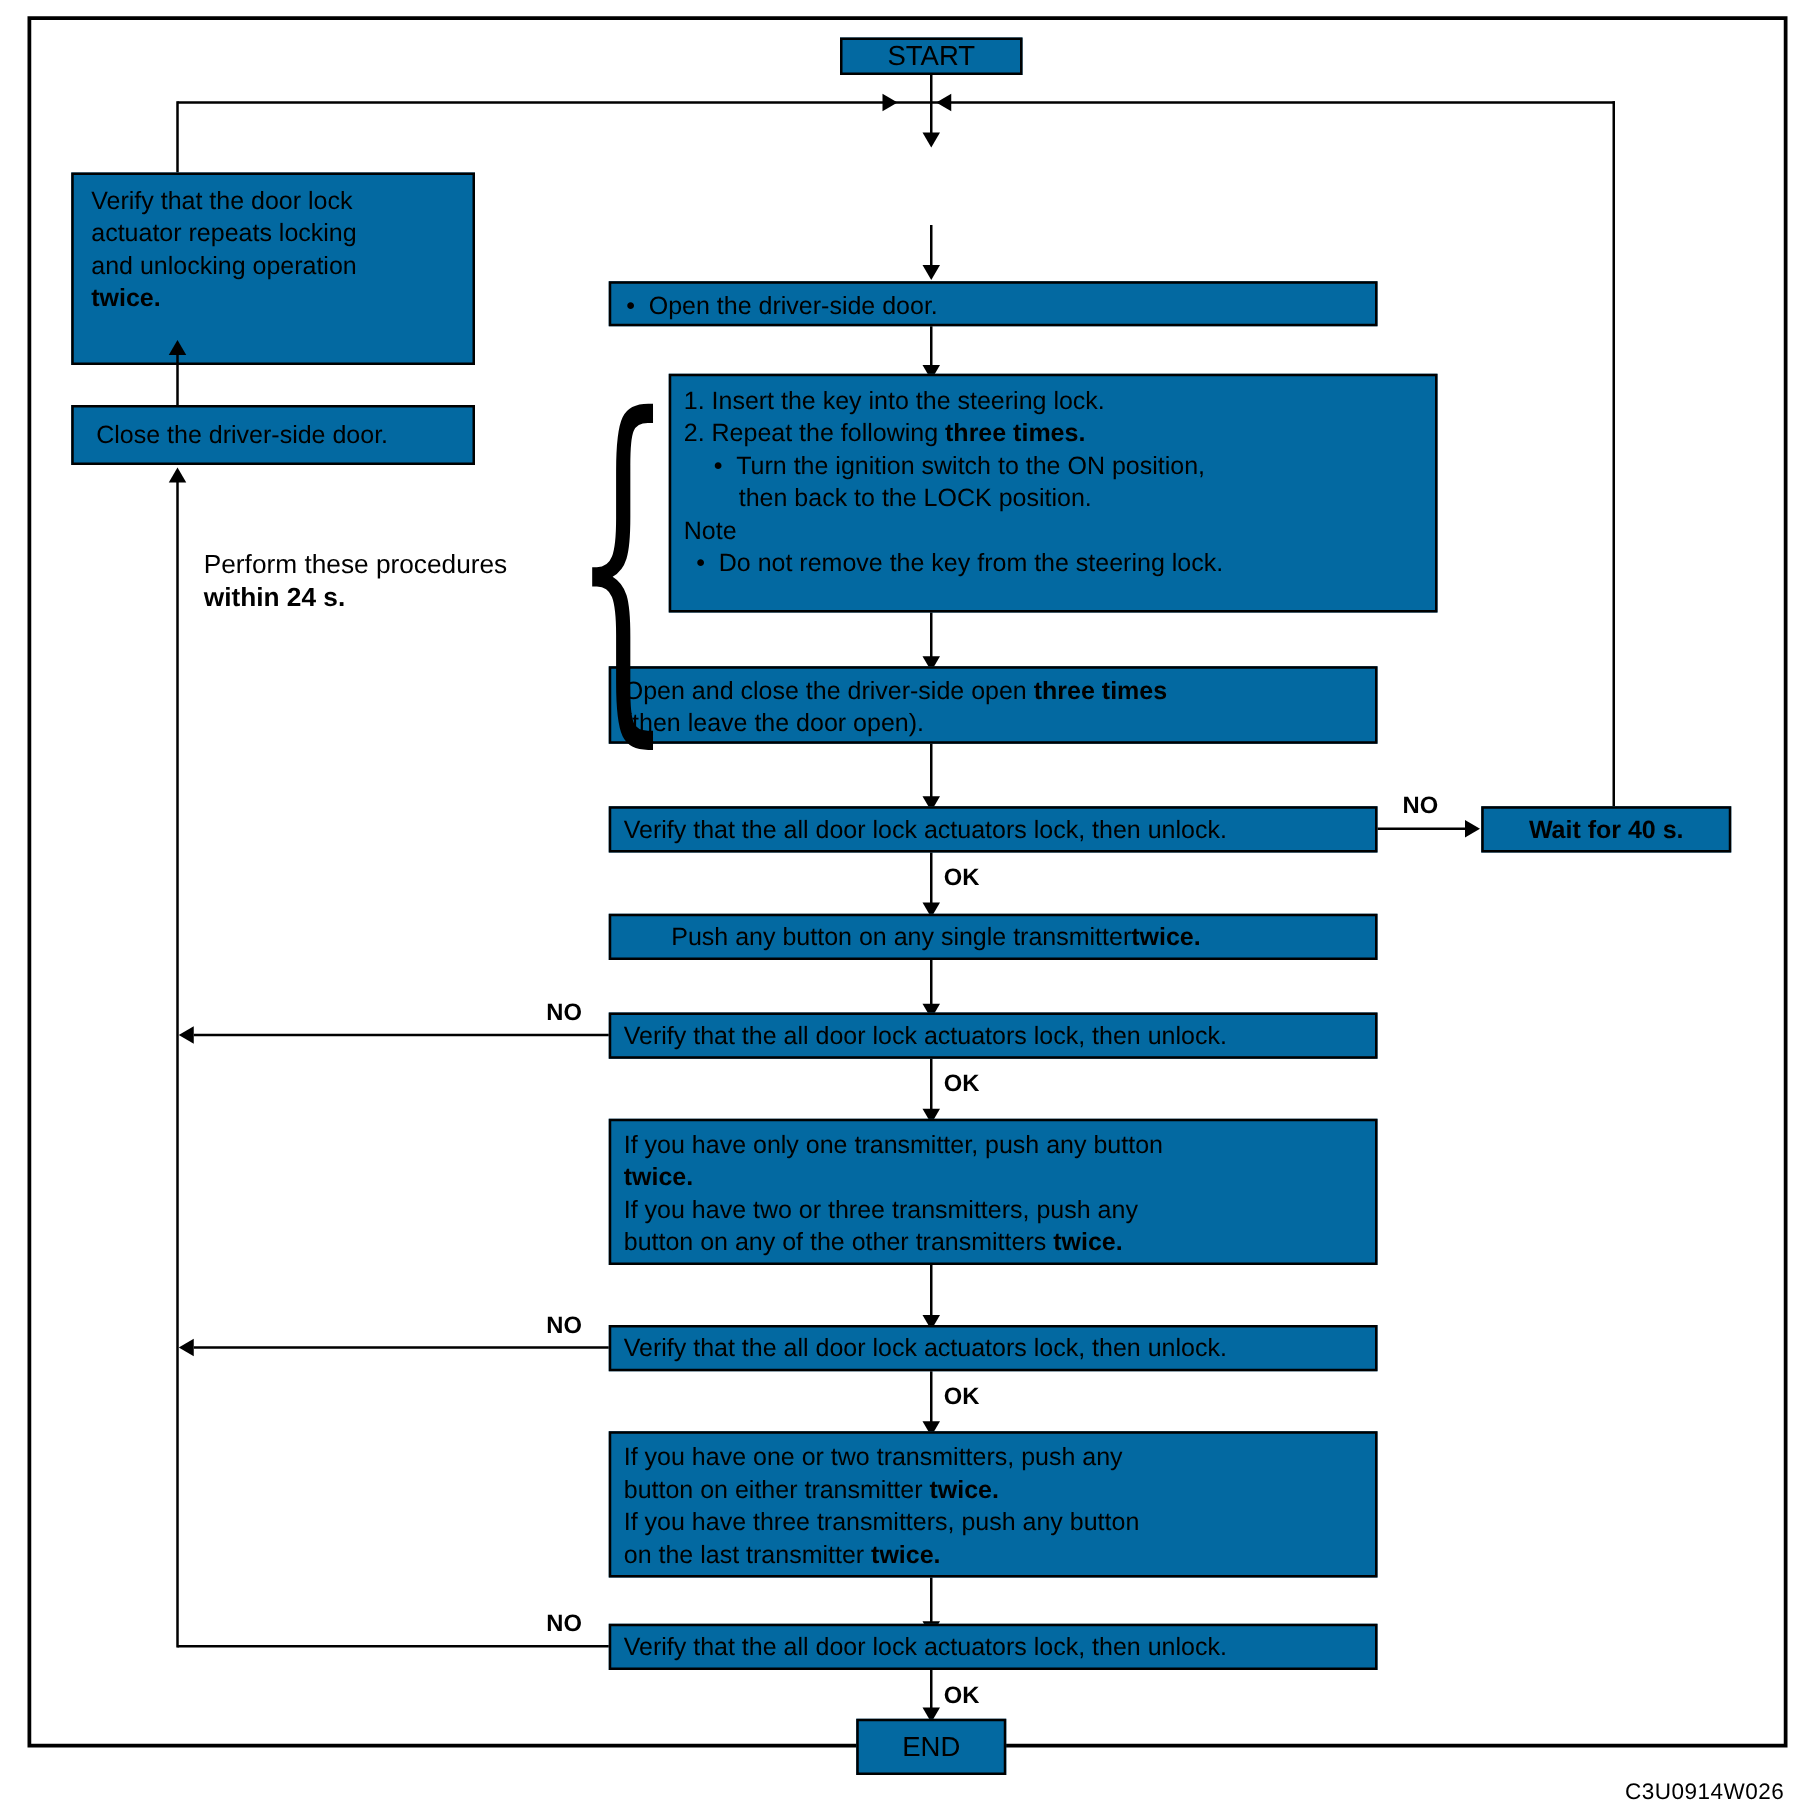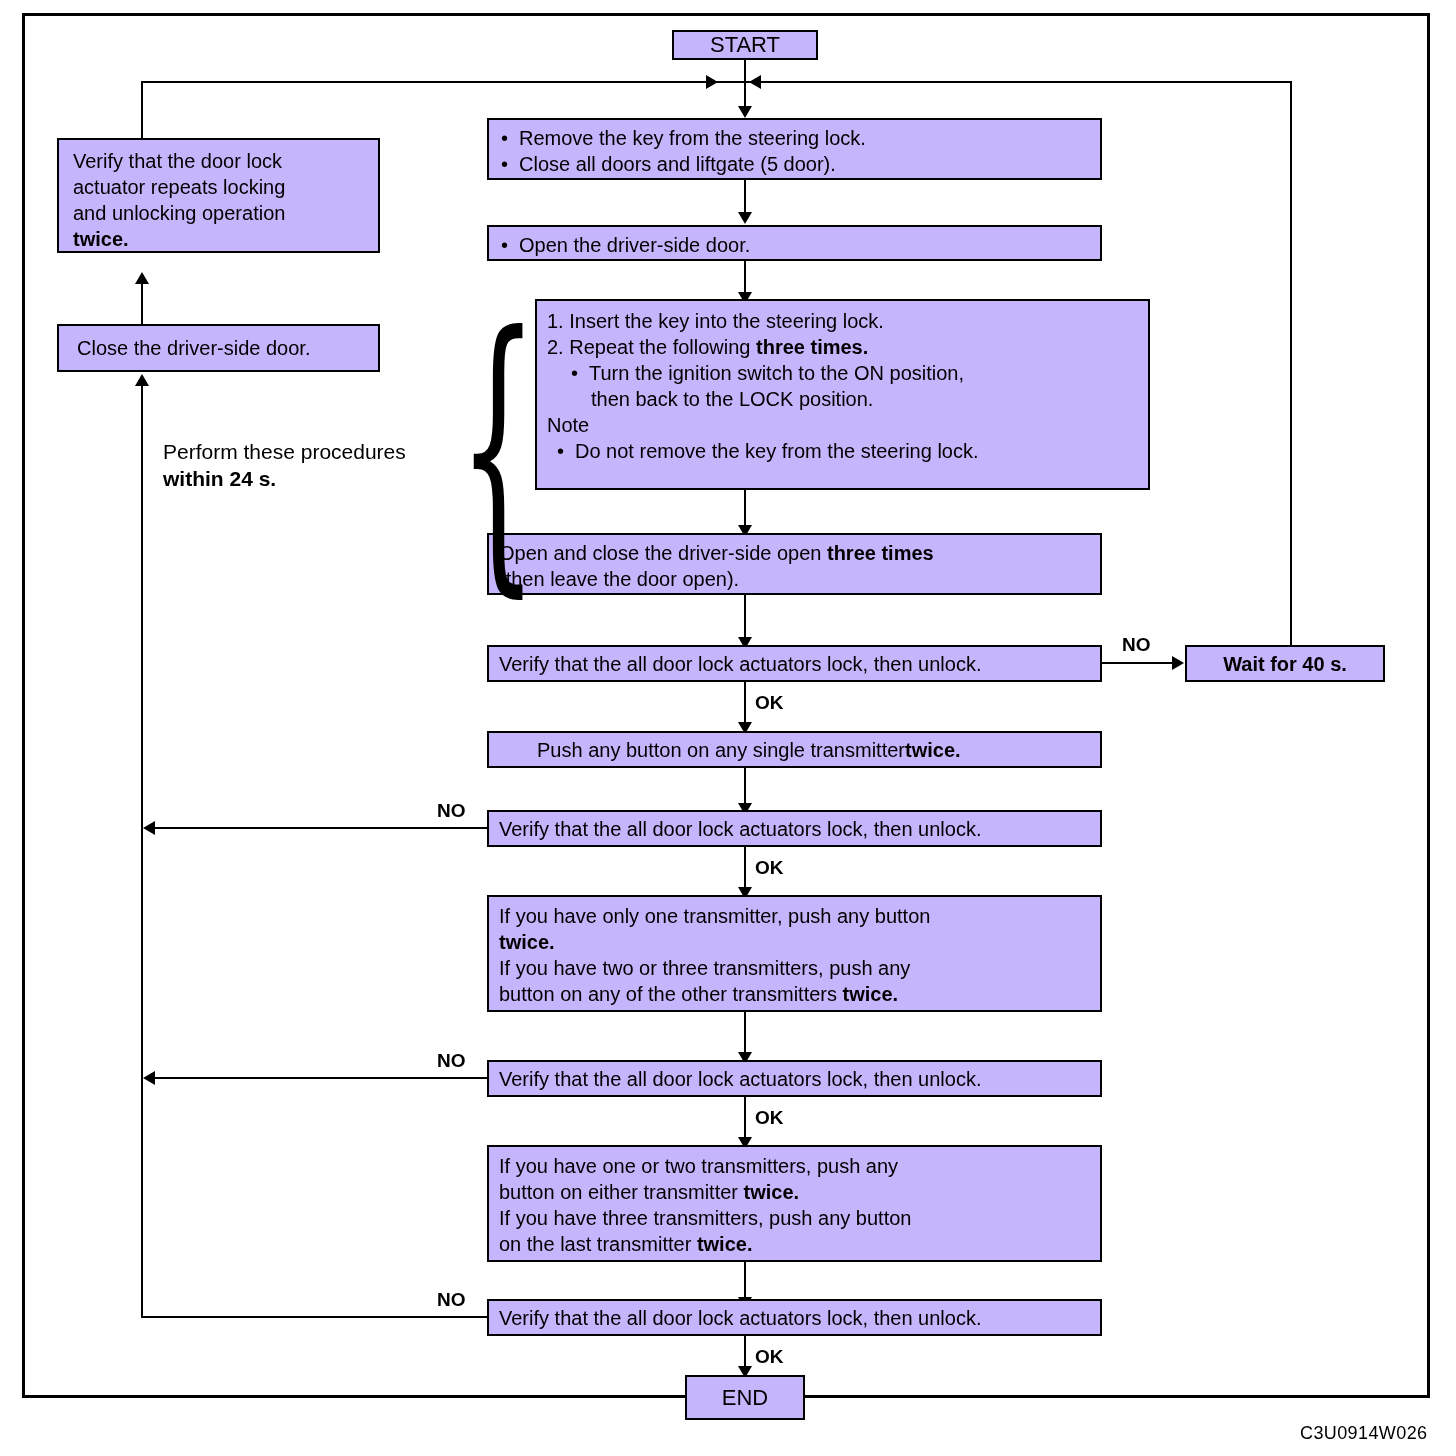--- a/index.html
+++ b/index.html
@@ -5,21 +5,21 @@
   html,body{margin:0;padding:0;background:#ffffff;}
   body{width:1456px;height:1456px;position:relative;
        font-family:"Liberation Sans","DejaVu Sans",sans-serif;color:#000;}
   #stage{position:absolute;left:0;top:0;width:1456px;height:1456px;overflow:hidden;}
 
   
   .frame{position:absolute;left:22px;top:13px;width:1408px;height:1385px;
          border:3px solid #000;box-sizing:border-box;}
 
   
-  .box{position:absolute;border:2px solid #000;background:#c4b5fd;box-sizing:border-box;
+  .box{position:absolute;border:2px solid #000;background:#0369a1;box-sizing:border-box;
        font-size:20px;line-height:26px;padding:5px 10px;}
   .box.center{display:flex;align-items:center;justify-content:center;text-align:center;}
   .box.vcenter{display:flex;align-items:center;}
   .b{font-weight:bold;}
 
   
   .vline{position:absolute;width:2px;background:#000;}
   .hline{position:absolute;height:2px;background:#000;}
 
   
@@ -57,26 +57,20 @@
   <div class="hline" style="left:744px;top:81px;width:548px;"></div>
   <div class="arr-r" style="left:706px;top:75px;"></div>
   <div class="arr-l" style="left:749px;top:75px;"></div>
 
   <div class="vline" style="left:141px;top:81px;height:57px;"></div>
 
   <div class="vline" style="left:1290px;top:81px;height:564px;"></div>
 
   <div class="arr-d" style="left:738px;top:106px;"></div>
 
-  <div class="box" style="left:487px;top:118px;width:615px;height:62px;">
-    <ul class="bl">
-      <li>Remove the key from  the steering lock.</li>
-      <li>Close all doors and liftgate (5 door).</li>
-    </ul>
-  </div>
 
   <div class="vline" style="left:744px;top:180px;height:38px;"></div>
   <div class="arr-d" style="left:738px;top:212px;"></div>
 
   <div class="box" style="left:487px;top:225px;width:615px;height:36px;">
     <ul class="bl">
       <li>Open the driver-side door.</li>
     </ul>
   </div>
 
@@ -195,21 +189,21 @@
 
   <div class="vline" style="left:141px;top:382px;height:936px;"></div>
   <div class="arr-u" style="left:135px;top:374px;"></div>
 
   <div class="lbl" style="left:755px;top:1346px;">OK</div>
   <div class="vline" style="left:744px;top:1336px;height:38px;"></div>
   <div class="arr-d" style="left:738px;top:1366px;"></div>
 
   <div class="box center" style="left:685px;top:1375px;width:120px;height:45px;font-size:22px;">END</div>
 
-  <div class="box" style="left:57px;top:138px;width:323px;height:115px;padding:8px 14px;">
+  <div class="box" style="left:57px;top:138px;width:323px;height:154px;padding:8px 14px;">
     <div>Verify that the door lock</div>
     <div>actuator repeats locking</div>
     <div>and unlocking operation</div>
     <div class="b">twice.</div>
   </div>
 
   <div class="vline" style="left:141px;top:282px;height:42px;"></div>
   <div class="arr-u" style="left:135px;top:272px;"></div>
 
   <div class="box vcenter" style="left:57px;top:324px;width:323px;height:48px;padding:5px 18px;text-align:right;">Close the driver-side door.</div>

